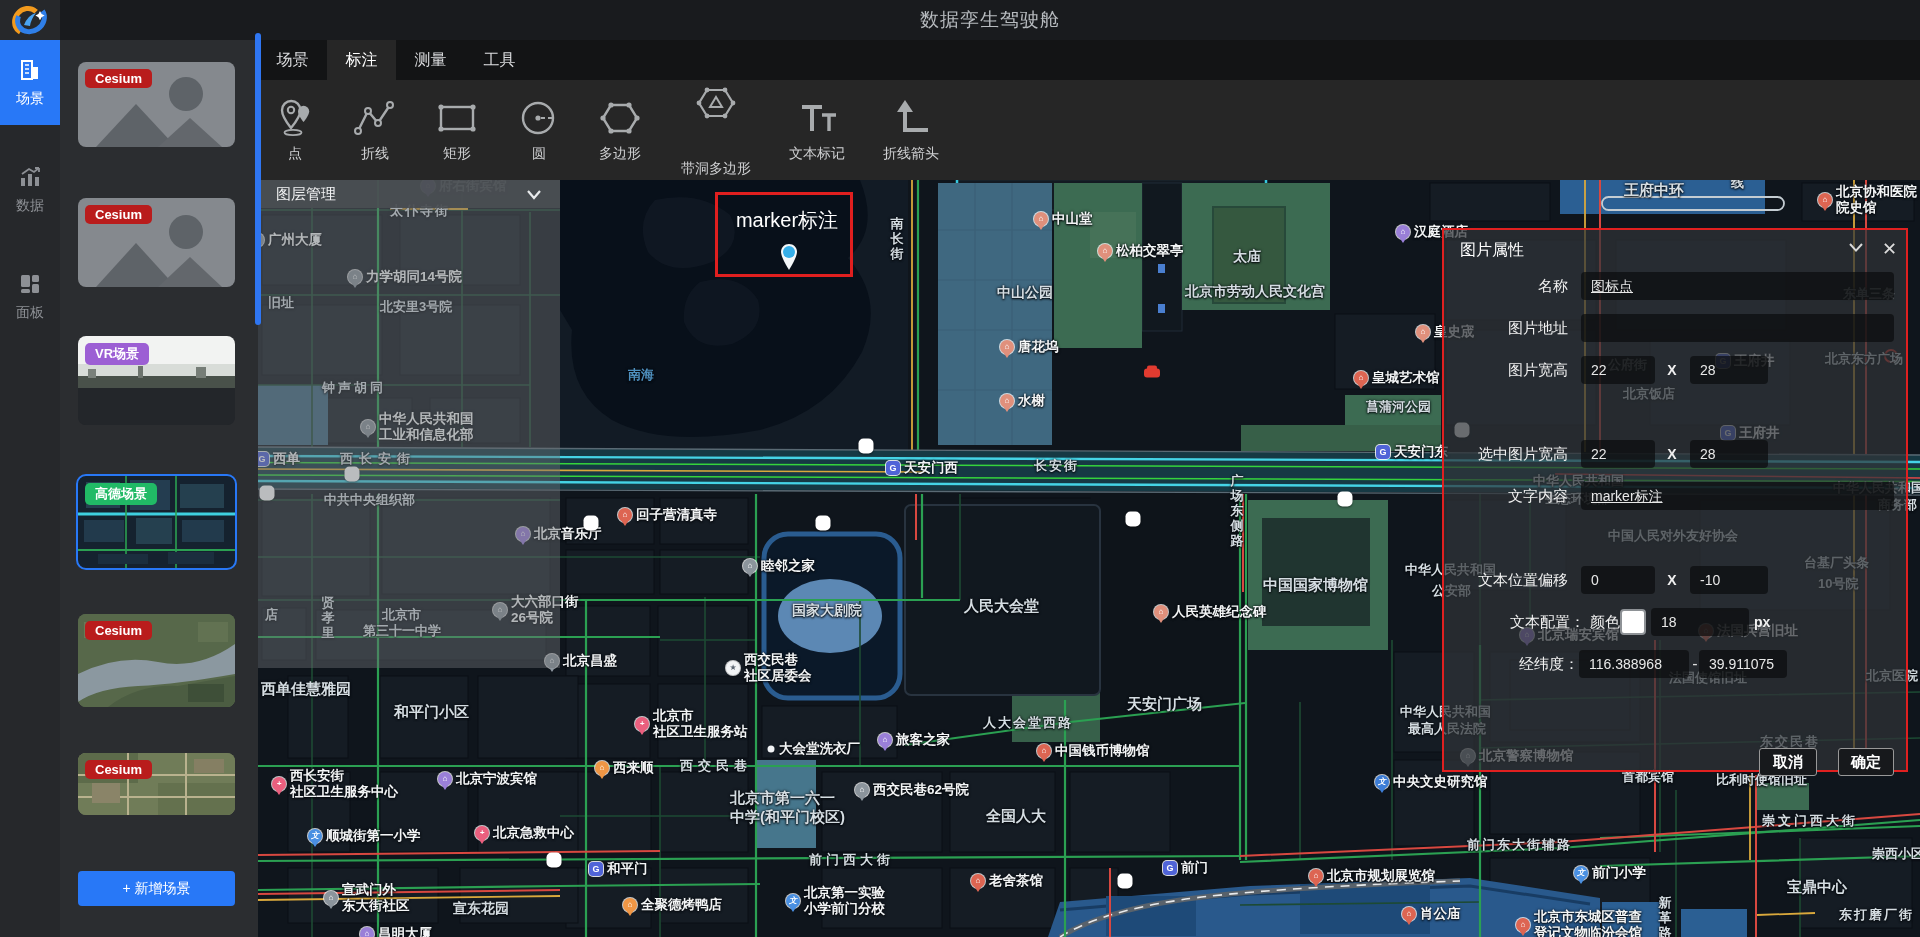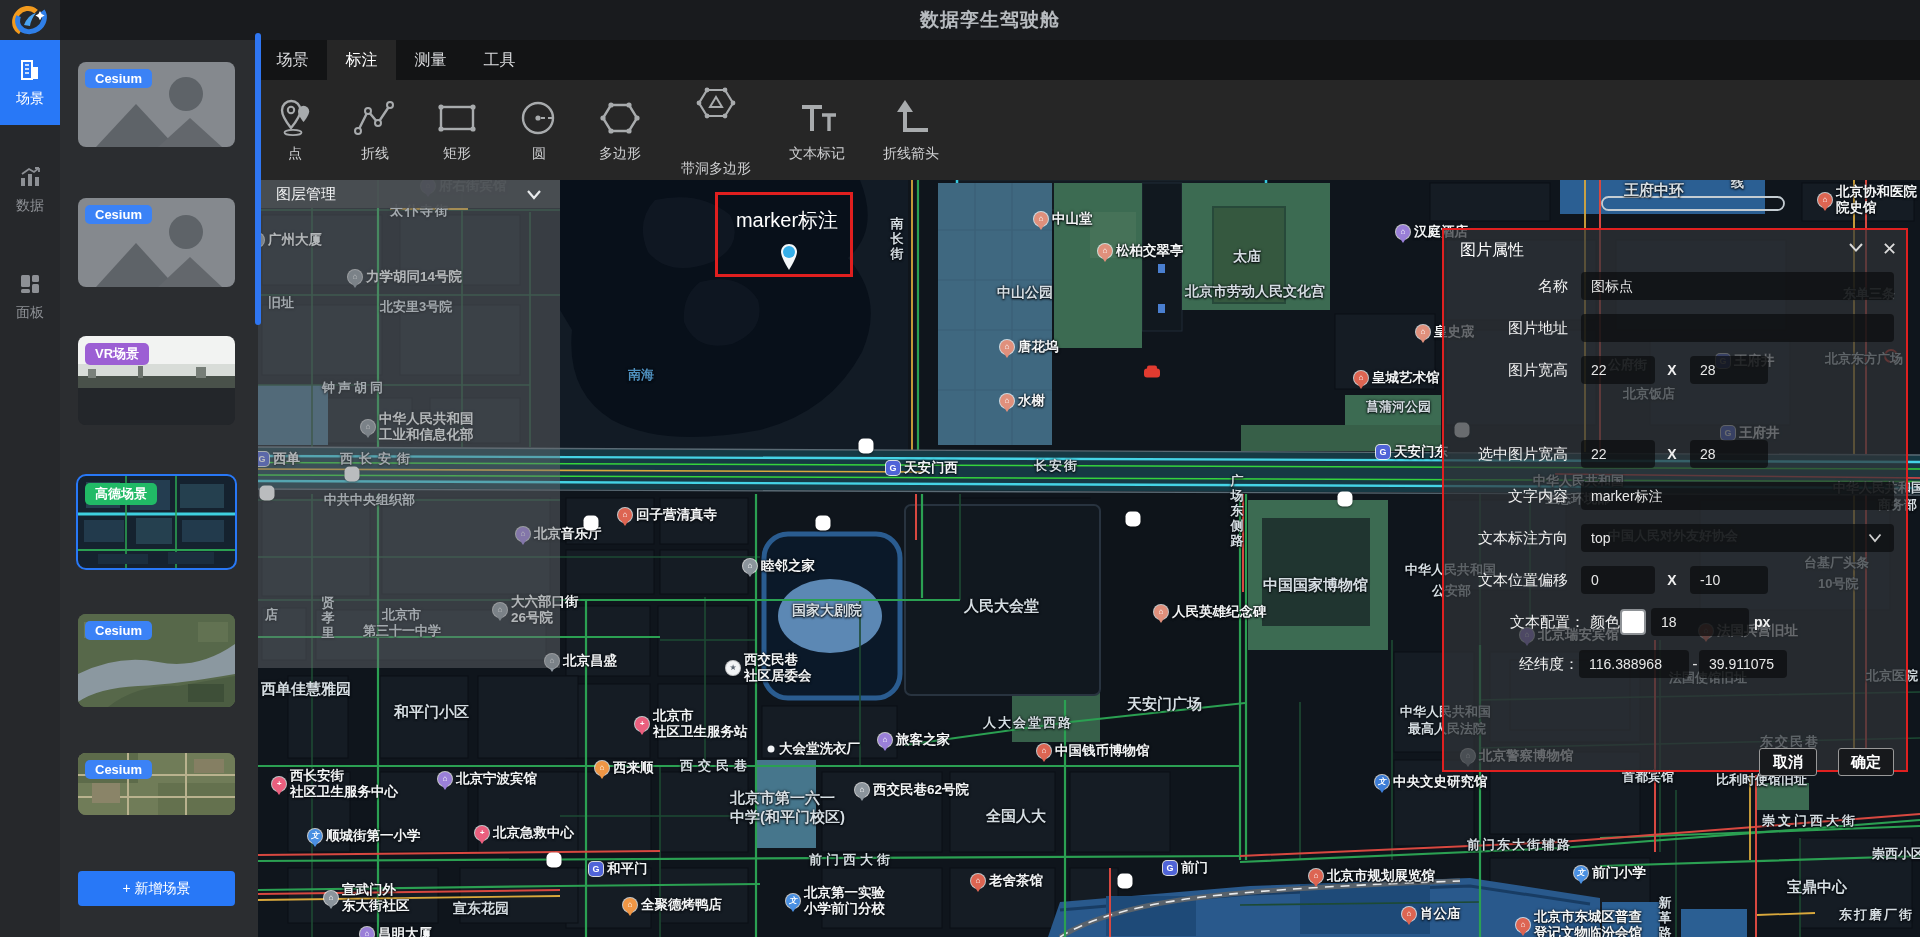--- a/index.html
+++ b/index.html
@@ -5,36 +5,36 @@
   * { margin:0; padding:0; box-sizing:border-box; }
   html,body { width:1920px; height:937px; overflow:hidden; background:#0f151c;
     font-family:"Liberation Sans","DejaVu Sans",sans-serif; }
   .app { position:relative; width:1920px; height:937px; }
 
   
   .topbar { position:absolute; left:0; top:0; width:1920px; height:40px; background:#191b1e; z-index:30; }
   .logo-cell { position:absolute; left:0; top:0; width:60px; height:40px; background:#26282b;
     display:flex; align-items:center; justify-content:center; }
   .app-title { position:absolute; left:60px; right:0; top:0; height:40px; line-height:40px;
-    text-align:center; color:#b7bbbf; font-size:19px; letter-spacing:1px;font-weight:bold; }
+    text-align:center; color:#b7bbbf; font-size:19px; letter-spacing:1px; }
 
   
   .rail { position:absolute; left:0; top:40px; width:60px; bottom:0; background:#26282b; z-index:25; }
   .rail-item { width:60px; height:85px; display:flex; flex-direction:column; align-items:center;
     justify-content:center; gap:7px; color:#8d9095; font-size:14px; cursor:pointer; margin-bottom:22px; }
   .rail-item.active { background:#2878f7; color:#fff; }
   .rail-item svg { display:block; }
 
   
   .scenes { position:absolute; left:60px; top:40px; width:198px; bottom:0; background:#2b2d30; z-index:24; }
   .card { position:absolute; left:18px; width:157px; border-radius:8px; overflow:hidden; cursor:pointer; }
   .card.selected { outline:2px solid #2878f7; }
   .badge { position:absolute; left:7px; top:7px; padding:2px 10px; border-radius:5px;
     color:#fff; font-size:13px; font-weight:bold; }
-  .badge.cesium { background:#3b82f6; }
+  .badge.cesium { background:#b91c1c; }
   .badge.vr { background:#9c5fd4; }
   .badge.gaode { background:#21ba66; }
   .card-label { position:absolute; left:18px; width:157px; text-align:center; color:#c9ccd0; font-size:15px; }
   .add-scene { position:absolute; left:18px; top:831px; width:157px; height:35px; background:#2878f7;
     border-radius:4px; color:#fff; font-size:14px; display:flex; align-items:center; justify-content:center;
     gap:6px; cursor:pointer; }
   .scene-scrollbar { position:absolute; left:255px; top:33px; width:6px; height:292px; border-radius:3px;
     background:#2f76f2; z-index:40; }
 
   
@@ -94,21 +94,21 @@
   .dialog { position:absolute; left:1184px; top:48px; width:466px; height:544px;
     background:rgba(47,51,56,0.72); border:2px solid #e02020; z-index:5; color:#f0f0f0; }
   .dlg-title { position:absolute; left:16px; top:10px; font-size:16px; color:#fff; }
   .dlg-min { position:absolute; left:404px; top:12px; cursor:pointer; }
   .dlg-close { position:absolute; left:438px; top:8px; font-size:18px; color:#dcdcdc; cursor:pointer; }
   .row { position:absolute; left:0; width:466px; height:28px; }
   .row .lbl { position:absolute; right:342px; top:0; width:200px; height:28px; line-height:28px;
     text-align:right; font-size:15px; color:#f2f2f2; white-space:nowrap; }
   .inp { position:absolute; height:28px; background:rgba(10,11,13,0.7); border-radius:4px;
     color:#e8e8e8; font-size:14px; line-height:28px; padding-left:10px; }
-  .inp.wide { left:137px; width:313px; }
+  .inp.wide { left:137px; width:313px;text-decoration:underline; }
   .inp.s1 { left:137px; width:74px; }
   .inp.s2 { left:246px; width:78px; }
   .xsep { position:absolute; left:218px; top:0; width:20px; text-align:center; line-height:28px;
     font-size:14px; color:#f0f0f0; font-weight:bold; }
   .sel-arrow { position:absolute; left:424px; top:9px; }
   .color-lbl { position:absolute; left:146px; line-height:28px; font-size:15px; }
   .swatch { position:absolute; left:176px; top:1px; width:26px; height:26px; background:#fff;
     border:2px solid #8e9296; border-radius:4px; }
   .inp.size { left:207px; width:98px; }
   .unit { position:absolute; left:310px; line-height:28px; font-size:14px; font-weight:bold; }
@@ -853,27 +853,20 @@
         <div class="row" style="top:210px;">
           <div class="lbl">选中图片宽高</div>
           <div class="inp s1">22</div>
           <div class="xsep">X</div>
           <div class="inp s2">28</div>
         </div>
         <div class="row" style="top:252px;">
           <div class="lbl">文字内容</div>
           <div class="inp wide">marker标注</div>
         </div>
-        <div class="row" style="top:294px;">
-          <div class="lbl">文本标注方向</div>
-          <div class="inp wide">top</div>
-          <svg class="sel-arrow" width="14" height="10" viewBox="0 0 14 10">
-            <path d="M1.5 1.5 L7 8 L12.5 1.5" fill="none" stroke="#cfcfcf" stroke-width="1.8"></path>
-          </svg>
-        </div>
         <div class="row" style="top:336px;">
           <div class="lbl">文本位置偏移</div>
           <div class="inp s1">0</div>
           <div class="xsep">X</div>
           <div class="inp s2">-10</div>
         </div>
         <div class="row" style="top:378px;">
           <div class="lbl" style="right:325px;">文本配置：</div>
           <div class="color-lbl">颜色</div>
           <div class="swatch"></div>

